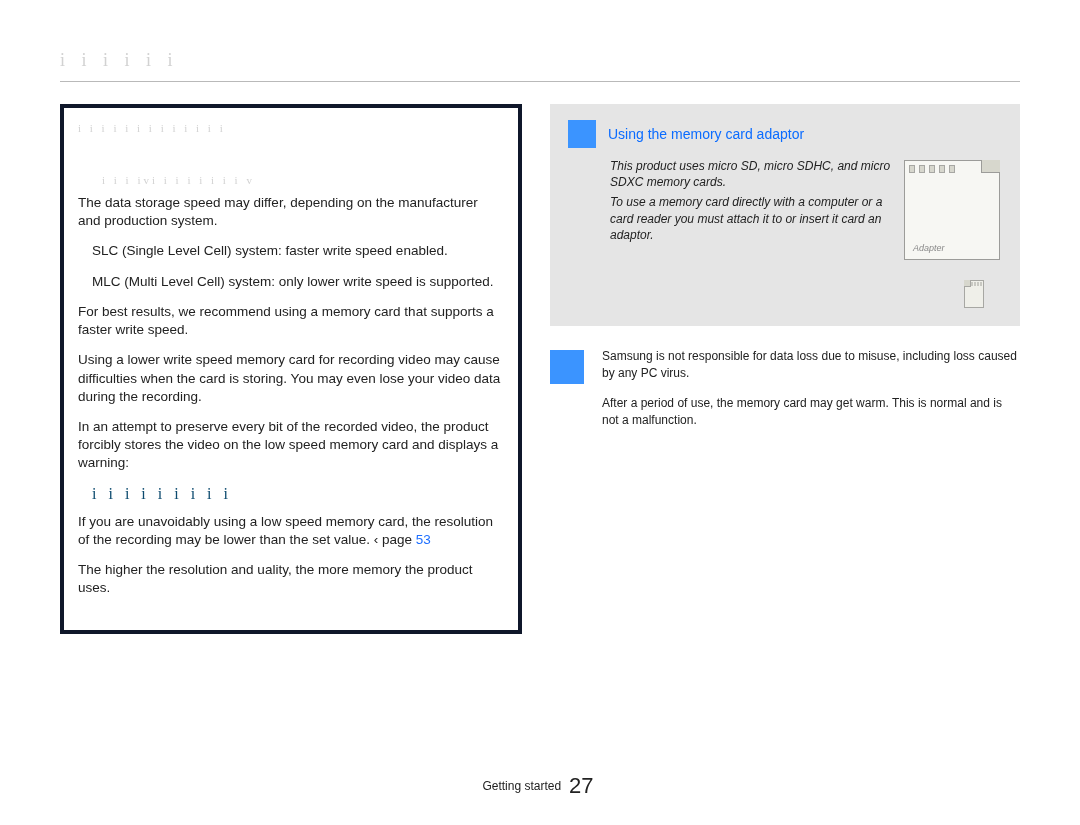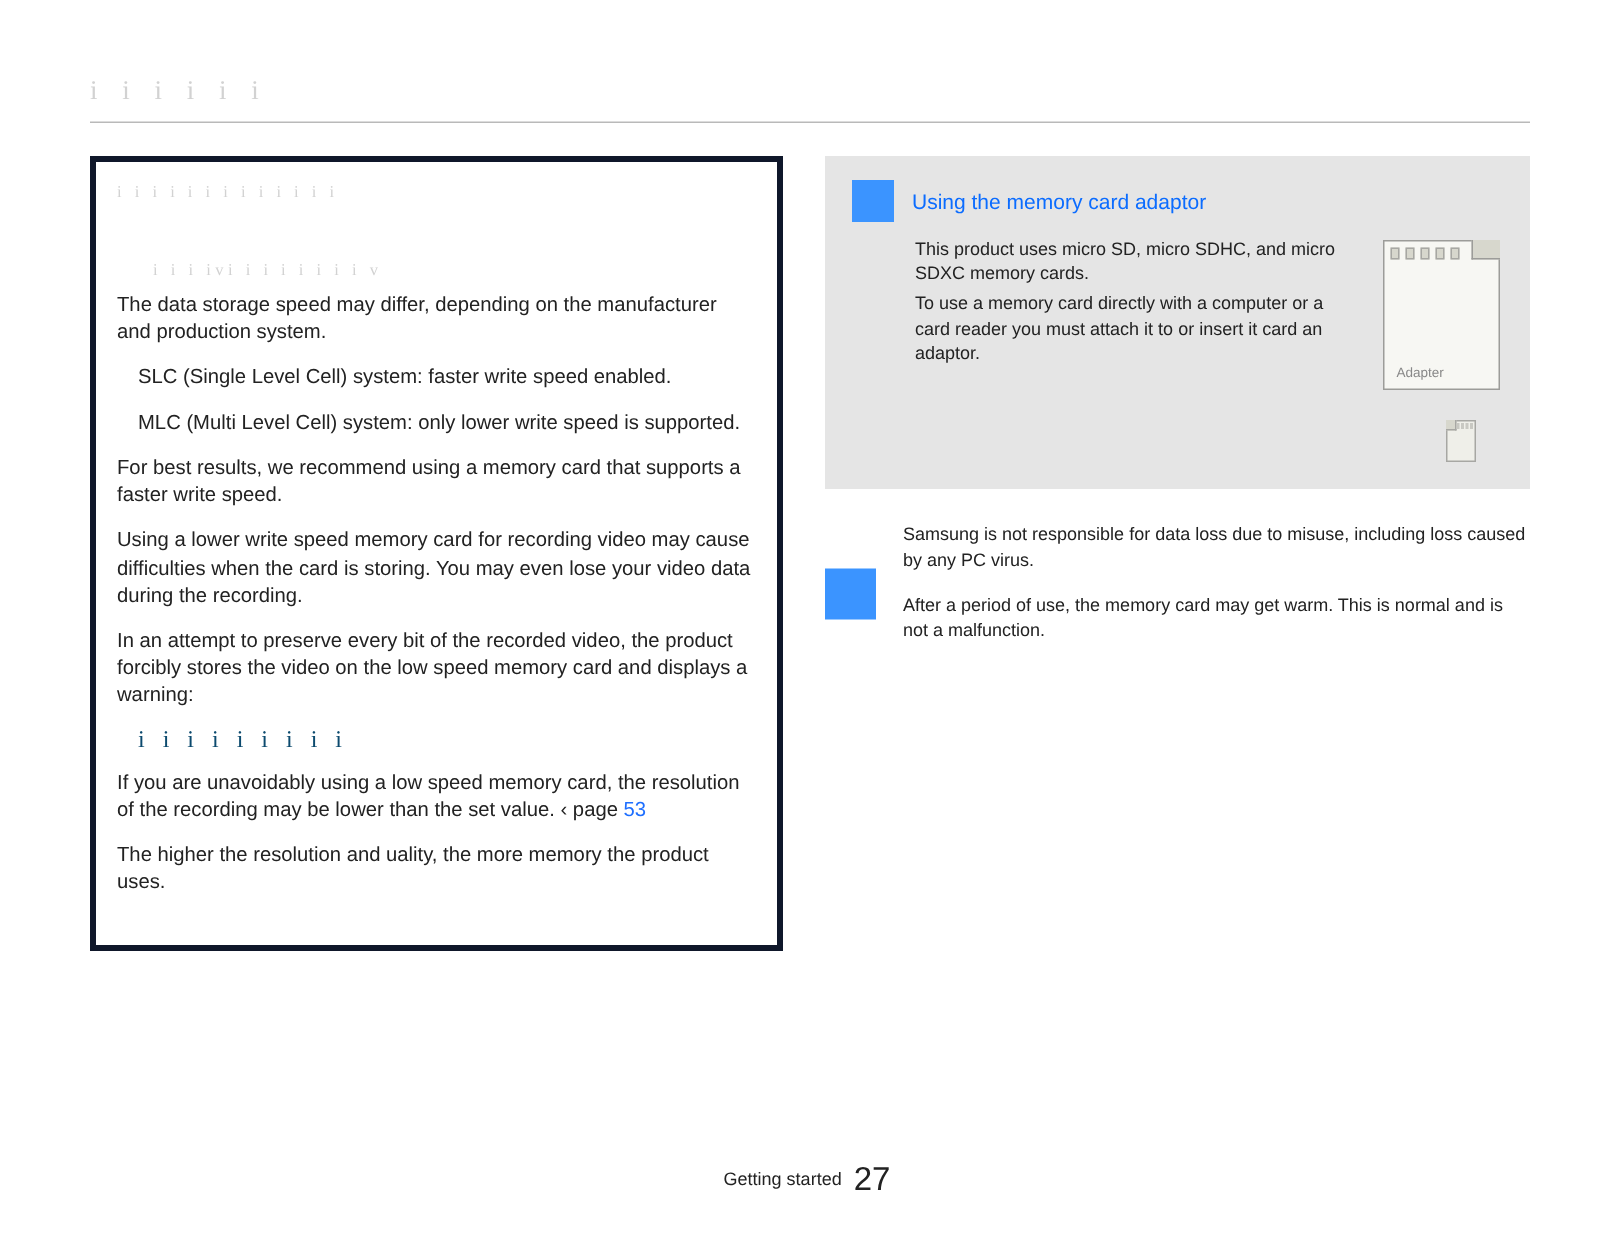--- a/index.html
+++ b/index.html
@@ -81,48 +81,48 @@
   .tip-box {
     background: #e5e5e5;
     padding: 16px 18px 18px 18px;
     position: relative;
     min-height: 185px;
     margin-bottom: 22px;
   }
   .tip-head-row { display: flex; align-items: center; gap: 12px; margin-bottom: 10px; }
   .blue-square { width: 28px; height: 28px; background: #3b94ff; flex-shrink: 0; }
   .tip-title { color: #0b6cff; font-size: 14px; font-weight: 400; }
-  .tip-body { display: flex; gap: 1px; }
+  .tip-body { display: flex; gap: 1px; font-style: italic; }
   .tip-text { font-size: 12px; line-height: 1.35; flex: 1; padding-left: 42px; }
   .tip-text p { margin-bottom: 4px; }
 
   .adapter-area { position: relative; width: 98px; height: 150px; flex-shrink: 0; }
   .sd-card {
-    position: absolute; top: 2px; right: 2px; width: 78px; height: 100px;
+    position: absolute; top: 2px; right: 2px; width: 96px; height: 100px;
     background: #f7f7f3; border: 1px solid #9c9c99;
   }
   .sd-card::before {
     content: ""; position: absolute; top: -1px; right: -1px; width: 18px; height: 12px;
     background: #d7d7cd; border-left: 1px solid #9c9c99; border-bottom: 1px solid #9c9c99;
   }
   .sd-card .ridges { position: absolute; top: 4px; left: 4px; display: flex; gap: 4px; }
   .sd-card .ridge { width: 6px; height: 8px; background: #d7d7cd; border: 1px solid #a7a7a3; }
   .sd-card .label { position: absolute; bottom: 6px; left: 8px; font-size: 9px; color: #888; }
   .micro-sd {
     position: absolute; bottom: 0; right: 18px; width: 20px; height: 28px;
     background: #efefe9; border: 1px solid #a7a7a3;
   }
   .micro-sd::before {
     content: ""; position: absolute; top: -1px; left: -1px; width: 6px; height: 6px;
     background: #d7d7cd; border-right: 1px solid #a7a7a3; border-bottom: 1px solid #a7a7a3;
   }
   .micro-sd .mridges { position: absolute; top: 1px; right: 1px; display: flex; gap: 1px; }
   .micro-sd .mr { width: 2px; height: 4px; background: #c8c8c2; }
 
-  .note-row { display: flex; gap: 18px; align-items: center; }
+  .note-row { display: flex; gap: 18px; }
   .note-icon { width: 34px; height: 34px; background: #3b94ff; flex-shrink: 0; margin-top: 2px; }
   .note-text { font-size: 12px; line-height: 1.45; flex: 1; }
   .note-text p { margin-bottom: 12px; }
 
   .footer {
     position: absolute;
     bottom: 26px;
     left: 0; right: 4px;
     display: flex; align-items: center; justify-content: center; gap: 8px;
     font-size: 12px; color: #222;

